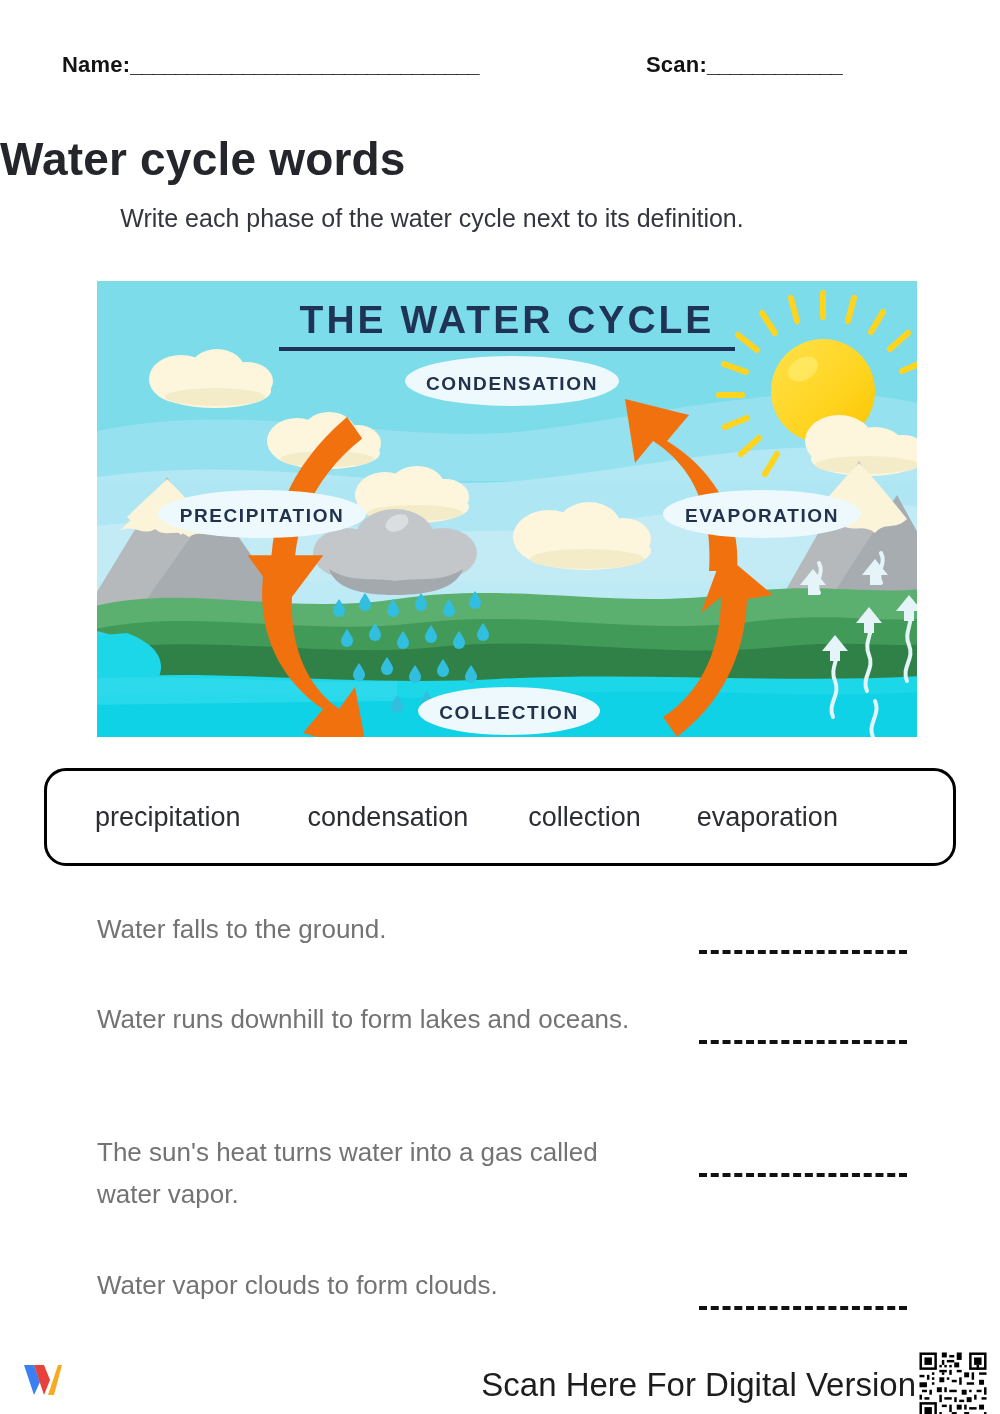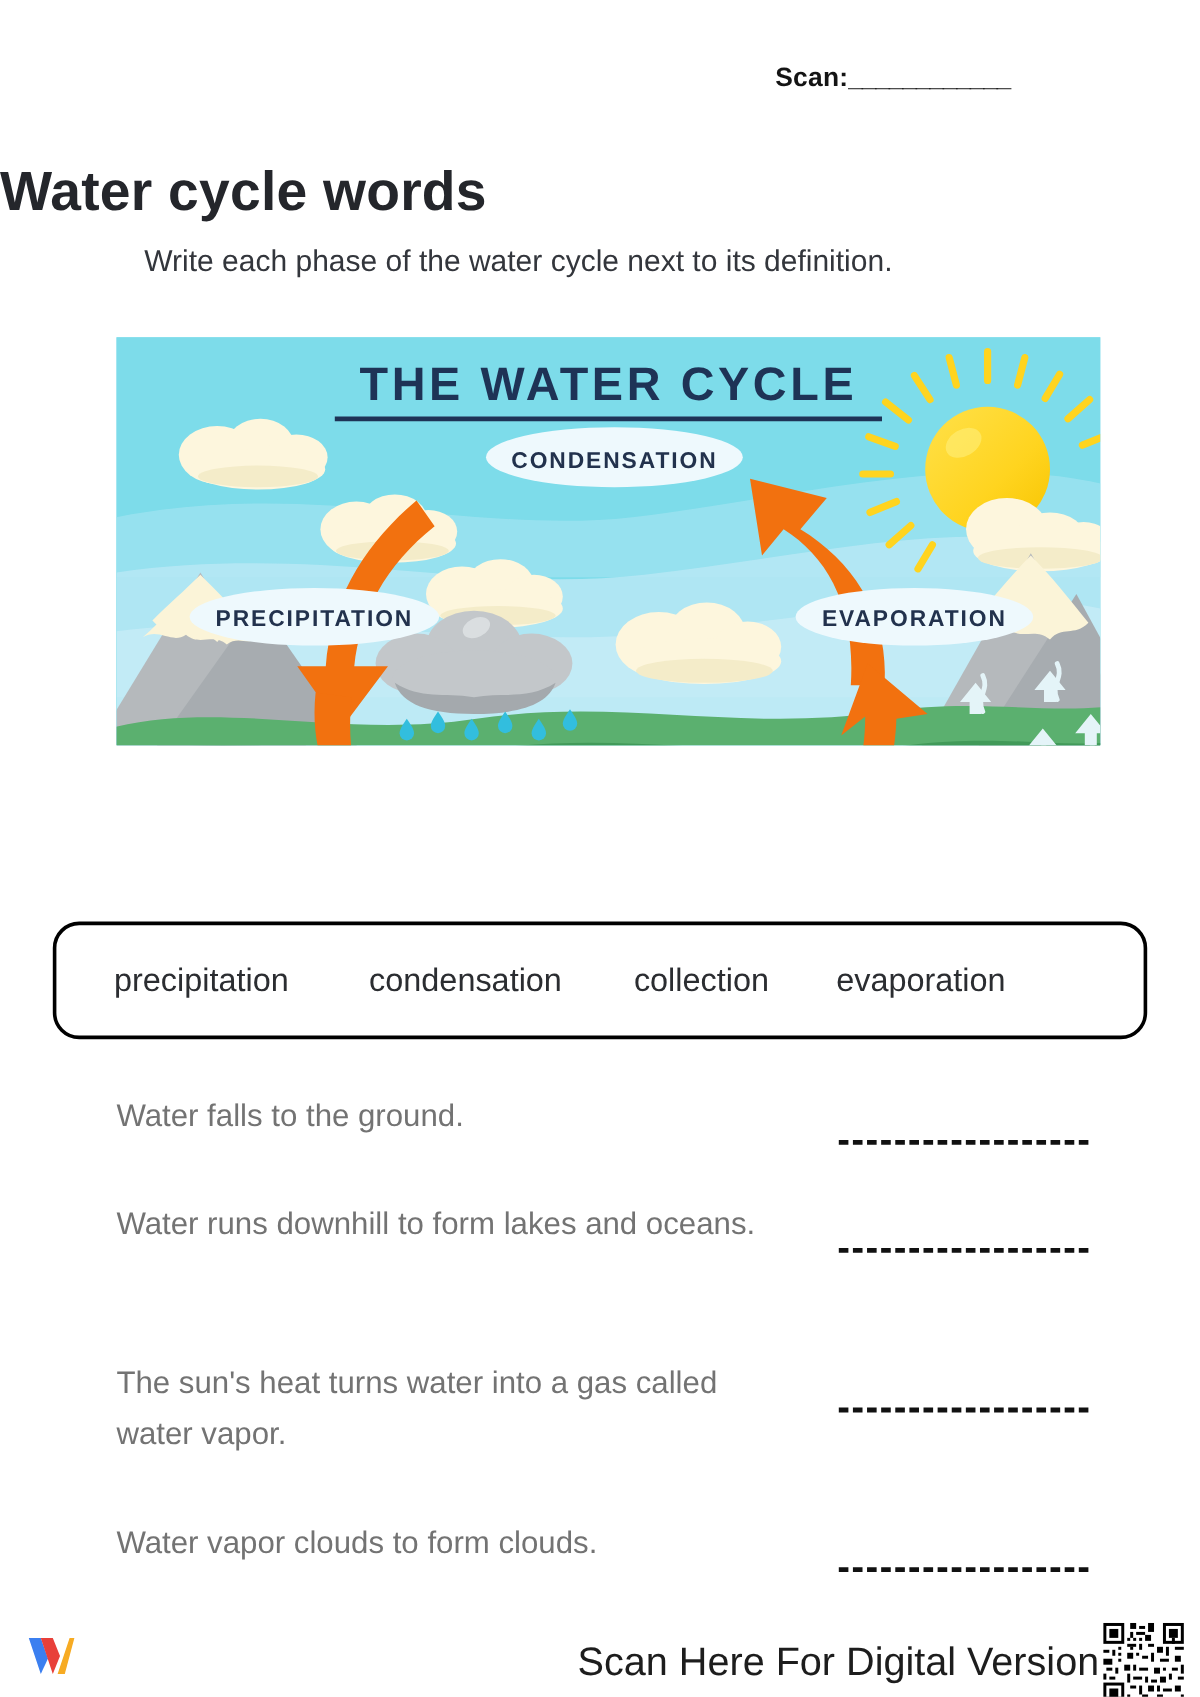--- a/index.html
+++ b/index.html
@@ -57,21 +57,21 @@
     font-size: 25px;
     color: #33363c;
   }
 
   
   .diagram {
     position: absolute;
     left: 97px;
     top: 281px;
     width: 820px;
-    height: 340px;
+    height: 456px;
     overflow: hidden;
     background: #7ddcea;
   }
   .diagram svg { display: block; }
 
   
   .wordbank {
     position: absolute;
     left: 44px;
     top: 768px;
@@ -178,20 +178,23 @@
     top: 2px;
     width: 78px;
     height: 72px;
     background: #ffffff;
   }
 </style>
 </head>
 <body>
 
 <div class="header-row">
+  <div class="hdr-field hdr-name">
+    <span>Name:</span><span class="rule">_______________________________</span>
+  </div>
   <div class="hdr-field hdr-grade">
     <span>Scan:</span><span class="rule">____________</span>
   </div>
 </div>
 
 <div class="title">Water cycle words</div>
 <div class="subtitle">Write each phase of the water cycle next to its definition.</div>
 
 <div class="diagram">
   <svg width="820" height="464" viewBox="0 0 820 464" xmlns="http://www.w3.org/2000/svg">

